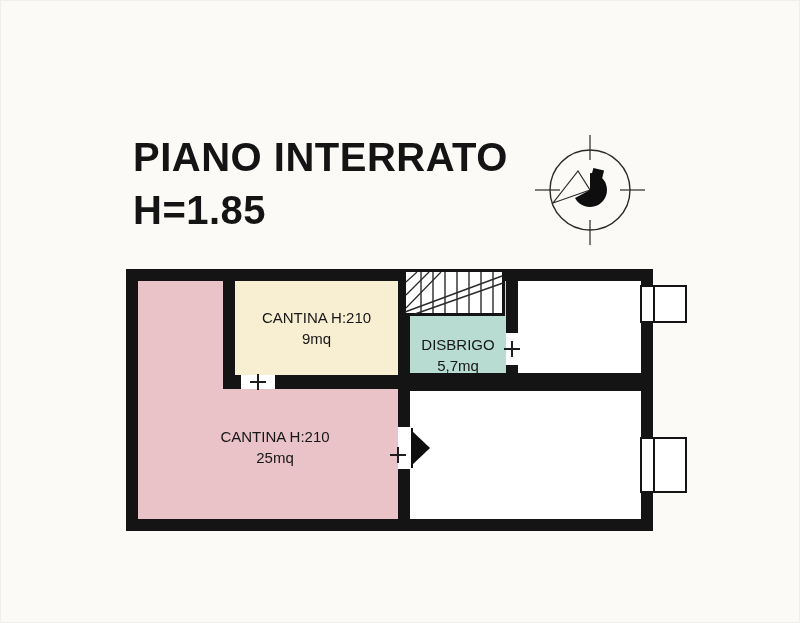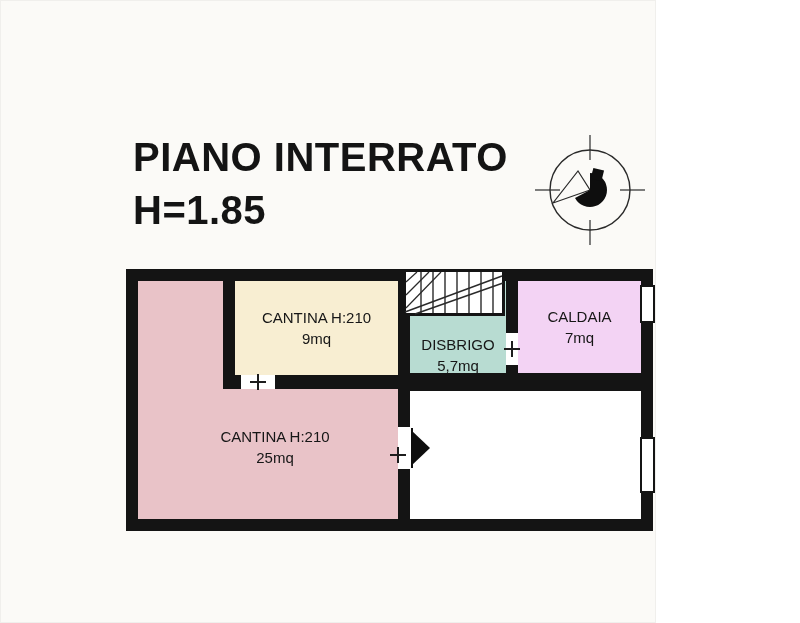--- a/index.html
+++ b/index.html
@@ -1,17 +1,17 @@
 <!DOCTYPE html>
 <html><head>
 <meta charset="utf-8">
 <style>
   html,body{margin:0;padding:0;background:#ffffff;}
   .canvas{
-    position:relative;width:656px;height:623px;background:#fbfaf7;
+    position:relative;width:800px;height:623px;background:#fbfaf7;
     font-family:"Liberation Sans","DejaVu Sans",sans-serif;color:#161616;
     overflow:hidden;border:1px solid #f0efec;box-sizing:border-box;
   }
   .title{position:absolute;left:132px;top:130px;font-size:40px;font-weight:700;
          line-height:53px;letter-spacing:.5px;color:#141414;}
   .compass{position:absolute;left:524px;top:126px;}
   .plan{position:absolute;left:125px;top:268px;width:562px;height:262px;}
   .outer{position:absolute;left:0;top:0;width:527px;height:262px;
          border:12px solid #141414;background:#ffffff;box-sizing:border-box;}
   .room{position:absolute;display:flex;flex-direction:column;align-items:center;
@@ -81,24 +81,20 @@
     <div class="room room-cream" style="background-color: rgb(248, 238, 210);">
       <span>CANTINA H:210</span>
       <span>9mq</span>
     </div>
 
     <div class="room room-teal" style="background-color: rgb(184, 220, 210);">
       <span>DISBRIGO</span>
       <span>5,7mq</span>
     </div>
 
-    <div class="room room-caldaia" style="background-color: rgb(243, 211, 244);">
-      <span>CALDAIA</span>
-      <span>7mq</span>
-    </div>
 
 
     <div class="wall wall-v1"></div>
     <div class="wall wall-v2"></div>
     <div class="wall wall-v3"></div>
     <div class="wall wall-hA"></div>
     <div class="wall wall-hB"></div>
     <div class="wall wall-v4"></div>
 
     <div class="gap gap-door1"></div>

